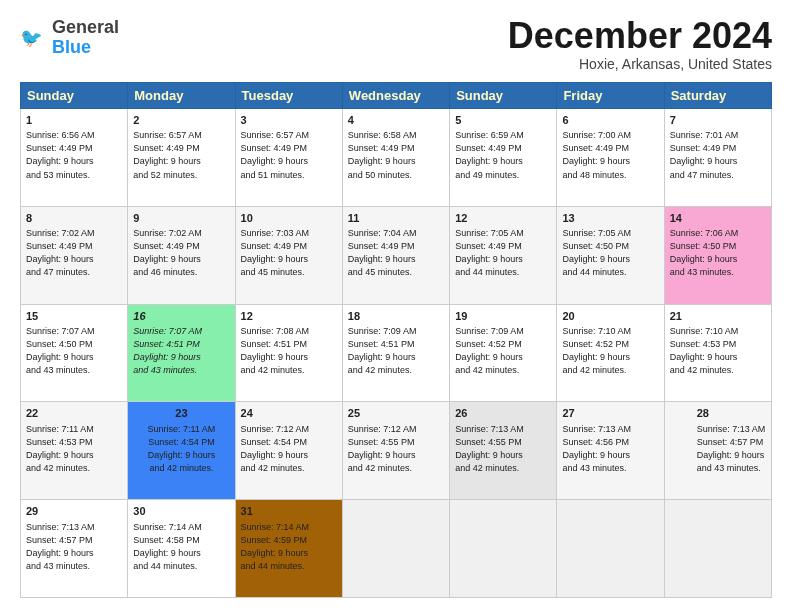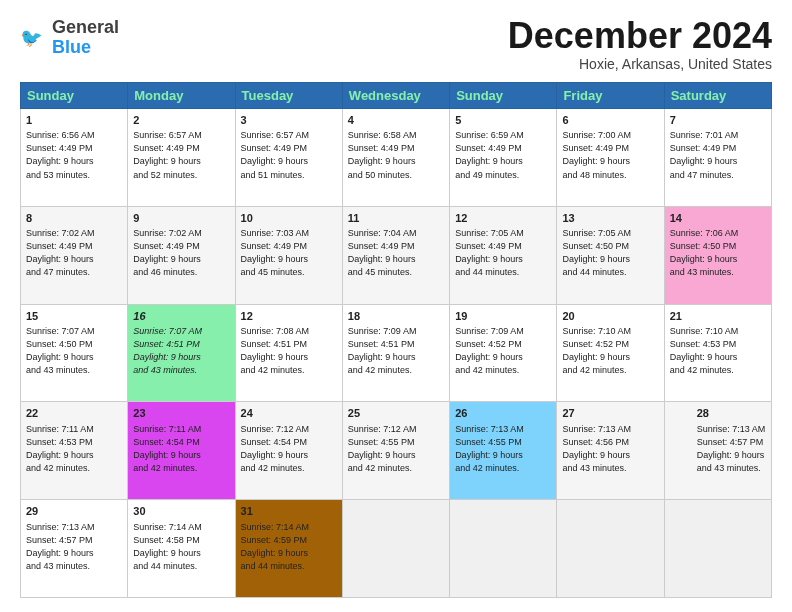--- a/index.html
+++ b/index.html
@@ -55,21 +55,21 @@
       color: #444;
       margin-top: 2px;
     }
     .calendar-table {
       width: 100%;
       border-collapse: collapse;
       flex: 1;
     }
     .calendar-table thead tr th {
       background: #2b6cb0;
-      color: #86efac;
+      color: #fef9c3;
       font-size: 13px;
       font-weight: bold;
       text-align: left;
       padding: 5px 6px;
       border: 1px solid #2563a0;
     }
     .calendar-table tbody tr td {
       border: 1px solid #ccc;
       vertical-align: top;
       padding: 4px 5px;
@@ -221,33 +221,33 @@
           <td style="background: rgb(255, 255, 255);">
             <span class="day-num">21</span>
             <div class="cell-content">Sunrise: 7:10 AM<br>Sunset: 4:53 PM<br>Daylight: 9 hours<br>and 42 minutes.</div>
           </td>
         </tr>
         <tr>
           <td style="background: rgb(245, 245, 245);">
             <span class="day-num">22</span>
             <div class="cell-content">Sunrise: 7:11 AM<br>Sunset: 4:53 PM<br>Daylight: 9 hours<br>and 42 minutes.</div>
           </td>
-          <td style="background: #d946ef;">
+          <td style="background: #3b82f6; text-align: center;">
             <span class="day-num">23</span>
             <div class="cell-content">Sunrise: 7:11 AM<br>Sunset: 4:54 PM<br>Daylight: 9 hours<br>and 42 minutes.</div>
           </td>
           <td style="background: rgb(245, 245, 245);">
             <span class="day-num">24</span>
             <div class="cell-content">Sunrise: 7:12 AM<br>Sunset: 4:54 PM<br>Daylight: 9 hours<br>and 42 minutes.</div>
           </td>
           <td style="background: rgb(245, 245, 245);">
             <span class="day-num">25</span>
             <div class="cell-content">Sunrise: 7:12 AM<br>Sunset: 4:55 PM<br>Daylight: 9 hours<br>and 42 minutes.</div>
           </td>
-          <td style="background: #7dd3fc; margin-top: 26px;">
+          <td style="background: #e5e5e5; margin-top: 26px;">
             <span class="day-num">26</span>
             <div class="cell-content">Sunrise: 7:13 AM<br>Sunset: 4:55 PM<br>Daylight: 9 hours<br>and 42 minutes.</div>
           </td>
           <td style="background: rgb(245, 245, 245);">
             <span class="day-num">27</span>
             <div class="cell-content">Sunrise: 7:13 AM<br>Sunset: 4:56 PM<br>Daylight: 9 hours<br>and 43 minutes.</div>
           </td>
           <td style="background: rgb(245, 245, 245); padding-left: 32px;">
             <span class="day-num">28</span>
             <div class="cell-content">Sunrise: 7:13 AM<br>Sunset: 4:57 PM<br>Daylight: 9 hours<br>and 43 minutes.</div>

